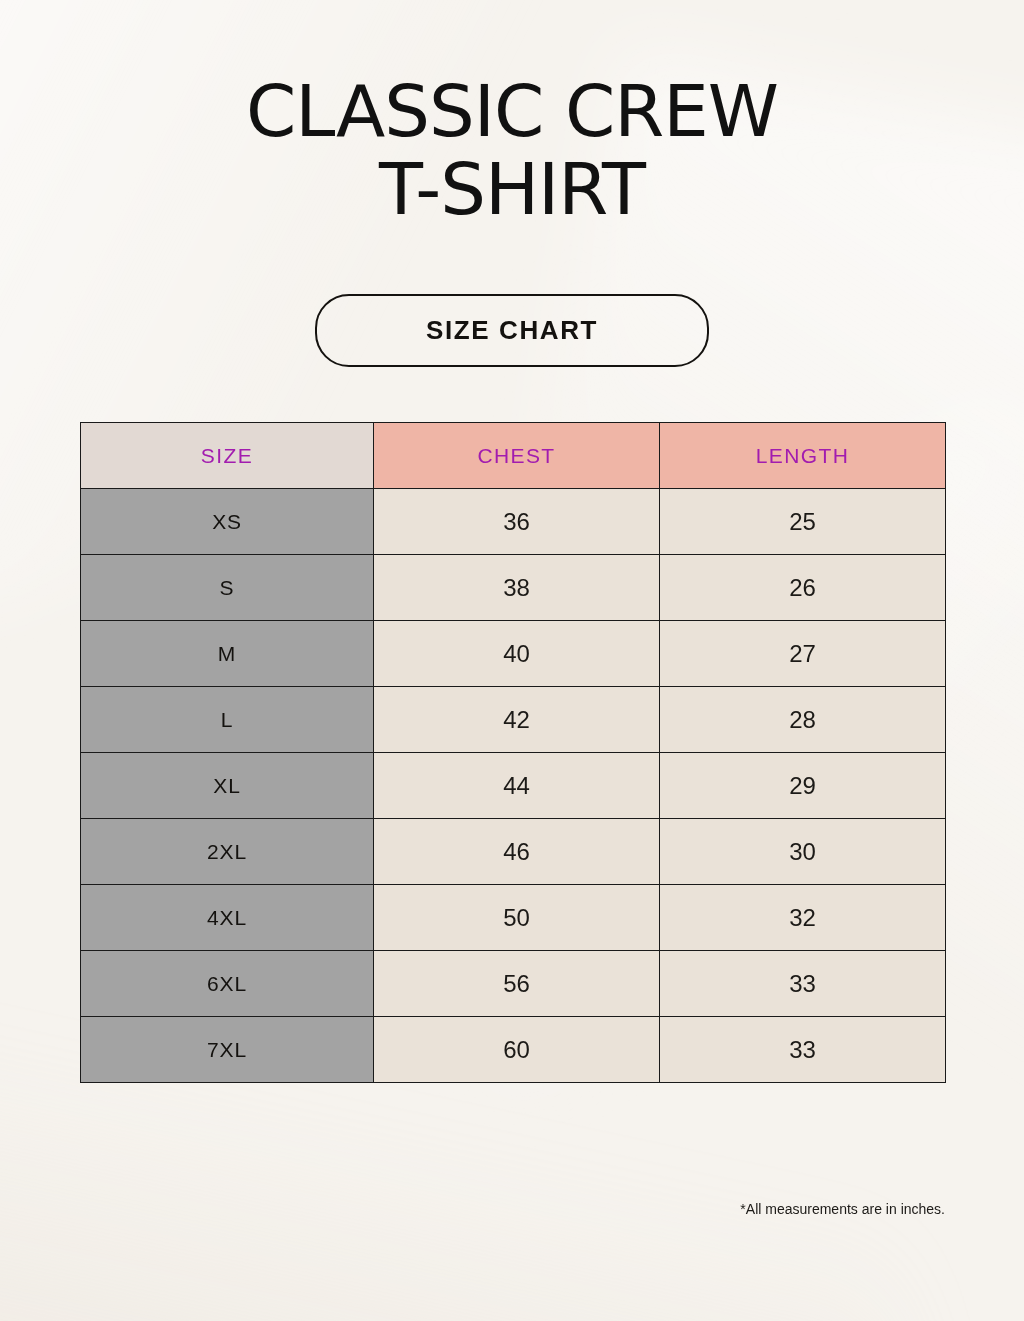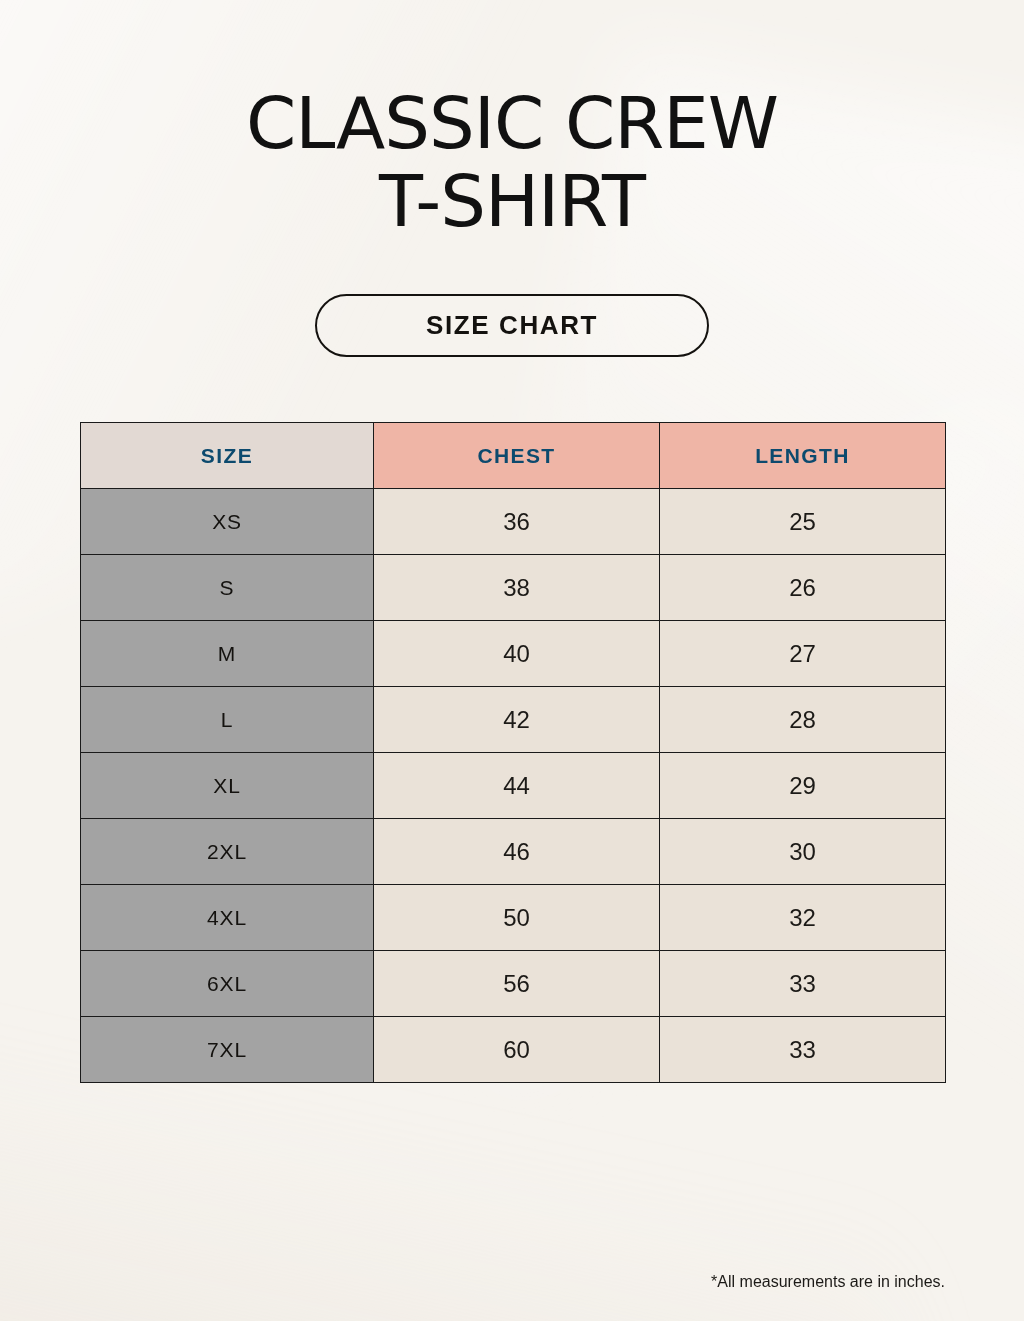--- a/index.html
+++ b/index.html
@@ -73,33 +73,32 @@
     top: 72px;
     left: 0;
     width: 1024px;
     text-align: center;
     font-size: 72px;
     line-height: 78px;
     letter-spacing: -1px;
     font-weight: 400;
     color: #111111;
     font-family: "DejaVu Sans", sans-serif;
-    margin-top: 12px;
   }
   .title .line {
     display: block;
   }
 
   .badge {
     position: absolute;
     top: 294px;
     left: 50%;
     transform: translateX(-50%);
     width: 394px;
-    height: 63px;
+    height: 73px;
     border: 2px solid #14120f;
     border-radius: 34px;
     display: flex;
     align-items: center;
     justify-content: center;
     box-sizing: border-box;
     background: transparent;
     text-align: right;
   }
   .badge span {
@@ -125,22 +124,22 @@
     vertical-align: middle;
     padding: 0;
   }
   table.size-table col.c-size { width: 293px; }
   table.size-table col.c-chest { width: 286px; }
   table.size-table col.c-length { width: 286px; }
 
   thead th {
     font-size: 21px;
     letter-spacing: 1.4px;
-    font-weight: 700;
-    color: #0c4a6e;
+    font-weight: 400;
+    color: #a21caf;
     height: 68px;
   }
   th.h-size { background: #e2d9d3; }
   th.h-chest { background: #efb5a6; }
   th.h-length { background: #efb5a6; }
 
   td.c-size-cell {
     background: #a3a3a3;
     font-size: 21px;
     font-weight: 400;
@@ -149,25 +148,25 @@
   }
   td.c-val {
     background: #eae2d8;
     font-size: 24px;
     font-weight: 400;
     color: #1c1a17;
   }
 
   .footnote {
     position: absolute;
-    top: 1273px;
+    top: 1201px;
     left: 0;
     width: 945px;
     text-align: right;
-    font-size: 16px;
+    font-size: 14px;
     color: #1c1a17;
     font-weight: 400;
   }
 </style>
 </head>
 <body>
 
 <div class="bg-wash-1"></div>
 <div class="bg-wash-2"></div>
 <div class="bg-wash-3"></div>

